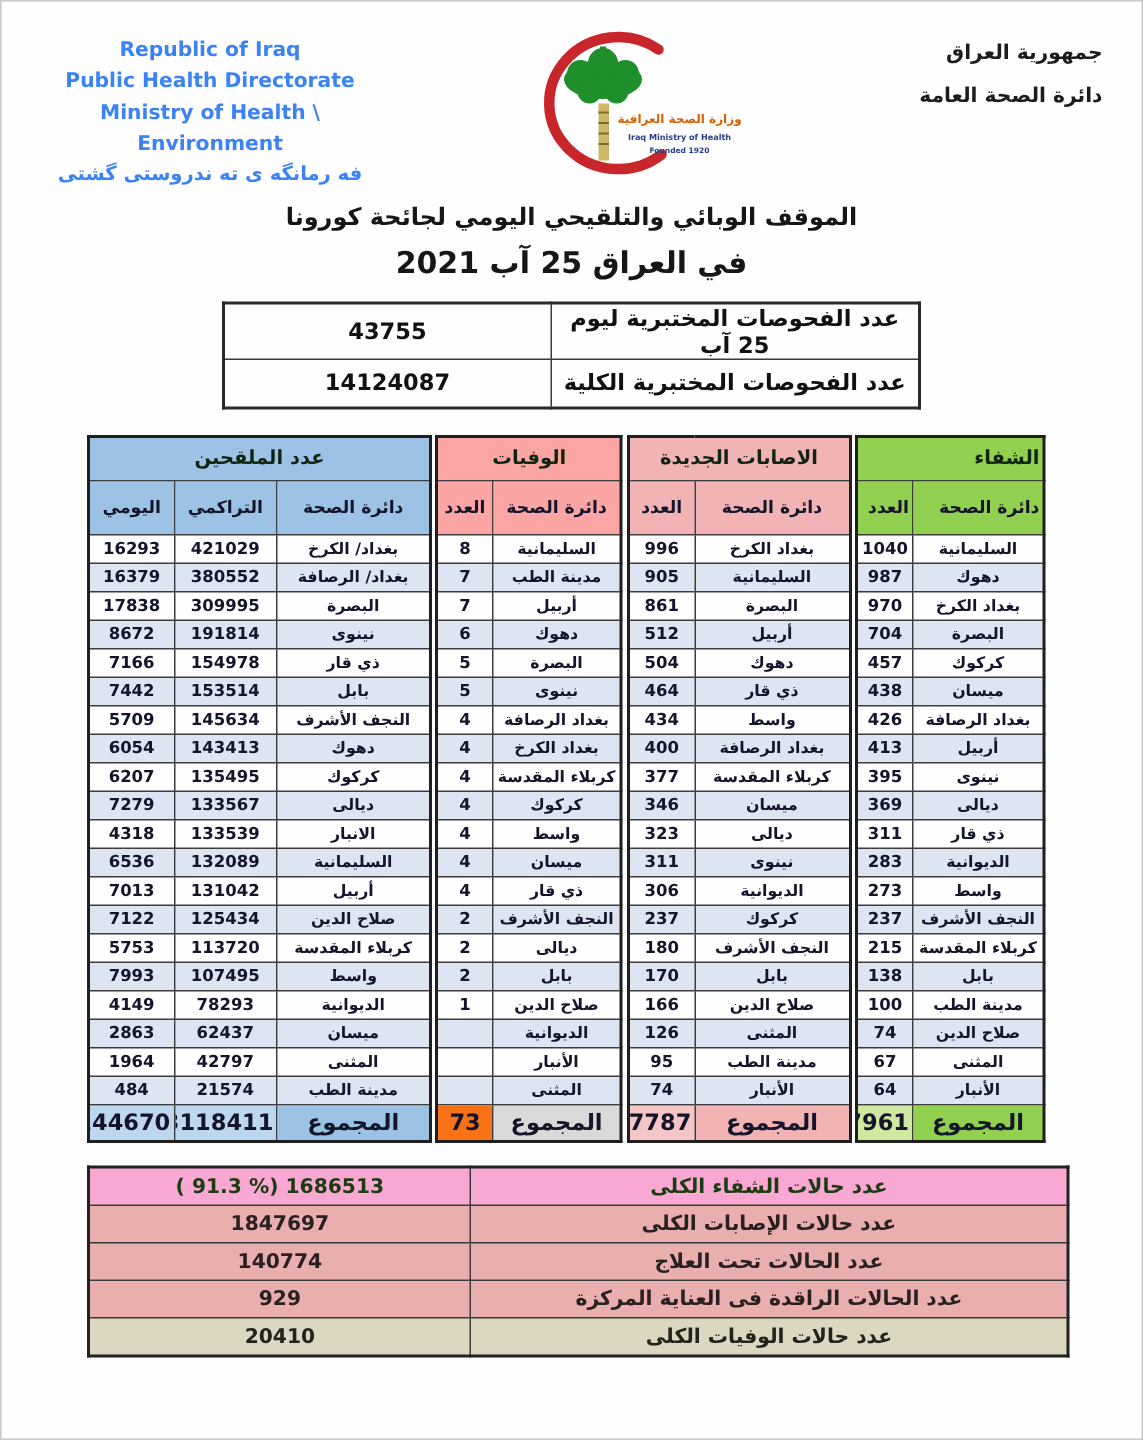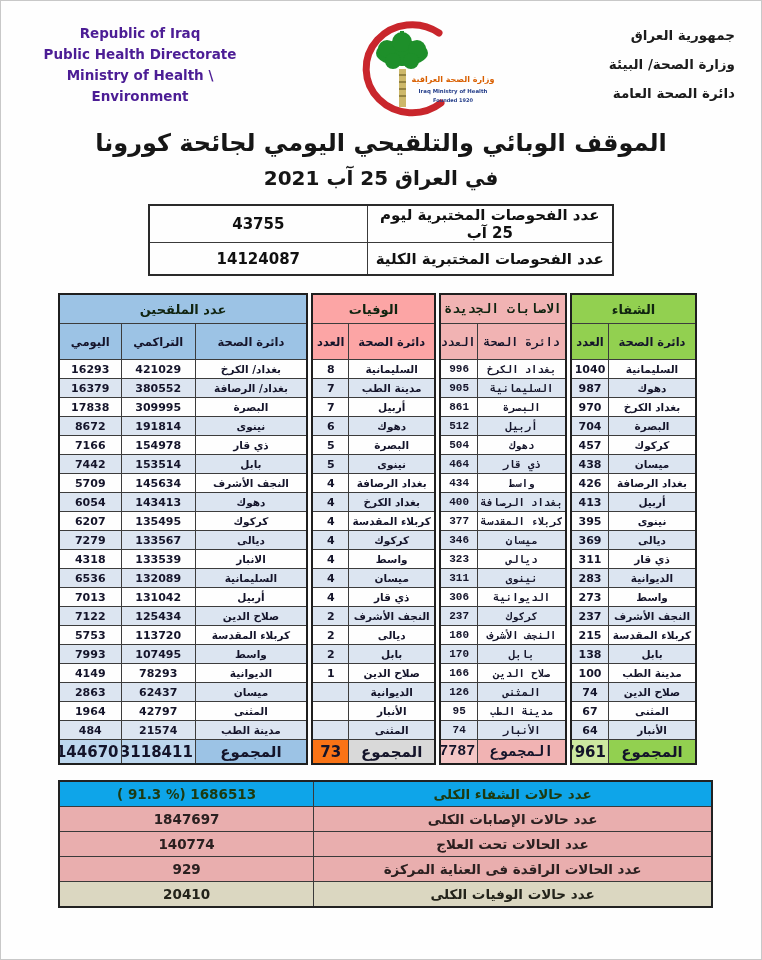--- a/index.html
+++ b/index.html
@@ -6,89 +6,90 @@
   .page{
     position:relative; width:762px; height:960px; margin:0 auto;
     background:#fefefe; border:1px solid #c8c8c8; box-sizing:border-box;
     font-family:"DejaVu Sans","Liberation Sans",sans-serif; color:#111;
     overflow:hidden;
   }
   
   .hdr{display:flex; align-items:flex-start; justify-content:space-between;
        padding:14px 26px 0 16px;}
   .hdr-en{width:246px; text-align:center; font-weight:bold; font-size:13.5px;
-          line-height:1.55; color:#4c1d95; margin-top:8px;}
+          line-height:1.55; color:#3b82f6; margin-top:8px;}
   .hdr-en .ku{font-size:13px; direction:rtl;}
   .hdr-ar{width:175px; font-weight:bold; font-size:13.5px;
           line-height:2.15; direction:rtl; color:#1c1c1c; margin-top:6px;}
   .logo{width:170px; height:104px; position:relative; margin-top:2px;}
   
   .title{ text-align:center; margin-top:8px; font-weight:bold; color:#161616;}
-  .title .l1{font-size:24px; direction:rtl;}
+  .title .l1{font-size:16px; direction:rtl;}
   .title .l2{font-size:20px; direction:rtl; margin-top:9px;}
   
   table{border-collapse:collapse;}
   .tests{width:466px; margin:14px auto 0 auto; border:2px solid #2a2a2a;}
   .tests td{border:1px solid #3a3a3a; height:31px; font-weight:bold;
             font-size:15px; text-align:center; padding:0 6px;}
   .tests td.lbl{width:53%;}
   .tests td.val{width:47%;}
   
   .tables-row{display:flex; justify-content:space-between;
               margin-top:17px; padding:0 64px 0 57px;}
   .stat{border:2px solid #1f1f1f; table-layout:fixed;}
   .stat td{border:1px solid #3c3c3c; text-align:center; padding:0 2px;
            font-weight:bold; overflow:hidden; white-space:nowrap; color:#14142a;}
   .stat .t-title td{height:28px; font-size:13px; color:#102410;}
   .stat .t-head td{height:35px; font-size:11.5px;}
   .stat .t-row td{height:18px; font-size:10.5px;}
   .stat .t-row td.num{font-size:11px;}
   .stat .t-row.alt td{background:#dce5f1;}
   .stat .t-total td{height:23px; font-size:15px;}
-  .tbl-vaccinated{width:250px;}
+  .tbl-vaccinated{width:230px;}
   .tbl-vaccinated col.c0{width:45%;} .tbl-vaccinated col.c1{width:30%;}
   .tbl-vaccinated col.c2{width:25%;}
   .tbl-deaths{width:125px;}
-  .tbl-infections{width:128px;font-family:Liberation Mono, monospace;}
+  .tbl-infections{width:150px;}
   .tbl-recovery{width:127px;}
   .tbl-deaths col.c0,.tbl-infections col.c0,.tbl-recovery col.c0{width:70%;}
   .tbl-deaths col.c1,.tbl-infections col.c1,.tbl-recovery col.c1{width:30%;}
   
   .theme-blue  .t-title td,.theme-blue  .t-head td{background:#9cc3e5;}
   .theme-blue  .t-total .lbl{background:#9cc3e5;}
   .theme-blue  .t-total .num{background:#bdd7ee;}
   .theme-gray  .t-title td,.theme-gray  .t-head td{background:#fca5a5;}
   .theme-gray  .t-total .lbl{background:#d9d9d9;}
   .theme-gray  .t-total .num{background:#f97316;}
   .theme-pink  .t-title td,.theme-pink  .t-head td{background:#f1b3b3;}
   .theme-pink  .t-total .lbl{background:#f1b3b3;}
   .theme-pink  .t-total .num{background:#f5c6c6;}
-  .theme-green .t-title td,.theme-green .t-head td{background:#92d050;}
+  .theme-green .t-title td,.theme-green .t-head td{background:#92d050;text-align:right;}
   .theme-green .t-total .lbl{background:#92d050;}
   .theme-green .t-total .num{background:#cde8a0;}
   
   .summary{width:655px; margin:15px 0 0 57px; border:2px solid #222;}
   .summary td{border:1px solid #3a3a3a; height:24px; font-weight:bold;
               font-size:13.5px; text-align:center; padding:0 6px;}
   .summary td.lbl{width:61%;}
   .summary td.val{width:39%;}
-  .summary tr.green td{background:#0ea5e9; color:#1d3a10;}
+  .summary tr.green td{background:#f9a8d4; color:#1d3a10;}
   .summary tr.pink  td{background:#e9aeae; color:#2b2020;}
   .summary tr.tan   td{background:#dbd7c1; color:#23231a;}
 </style>
 </head>
 <body>
 
 <div class="page">
 
   <div class="hdr">
     <div class="hdr-en">
       <div>Republic of Iraq</div>
       <div>Public Health Directorate</div>
       <div>Ministry of Health \ Environment</div>
+      <div class="ku">فه رمانگه ى ته ندروستى گشتى</div>
     </div>
 
     <div class="logo">
       <svg width="170" height="104" viewBox="0 0 170 104">
 
         <g>
           <path d="M 112 16 A 46 44 0 1 0 114 86" fill="none" stroke="#c9262c" stroke-width="7" stroke-linecap="round"></path>
         </g>
 
         <g>
@@ -107,21 +108,20 @@
         </g>
 
         <text x="126" y="65" text-anchor="middle" font-size="8" font-weight="bold" fill="#d95f00" direction="rtl">وزارة الصحة العراقية</text>
         <text x="126" y="76" text-anchor="middle" font-size="5.4" font-weight="bold" fill="#27408b">Iraq Ministry of Health</text>
         <text x="126" y="85" text-anchor="middle" font-size="5" font-weight="bold" fill="#27408b">Founded 1920</text>
       </svg>
     </div>
 
     <div class="hdr-ar">
       <div>جمهورية العراق</div>
-      <div>وزارة الصحة/ البيئة</div>
       <div>دائرة الصحة العامة</div>
     </div>
   </div>
 
   <div class="title">
     <div class="l1">الموقف الوبائي والتلقيحي اليومي لجائحة كورونا</div>
     <div class="l2">في العراق  25  آب  2021</div>
   </div>
 
   <table class="tests" dir="rtl">

